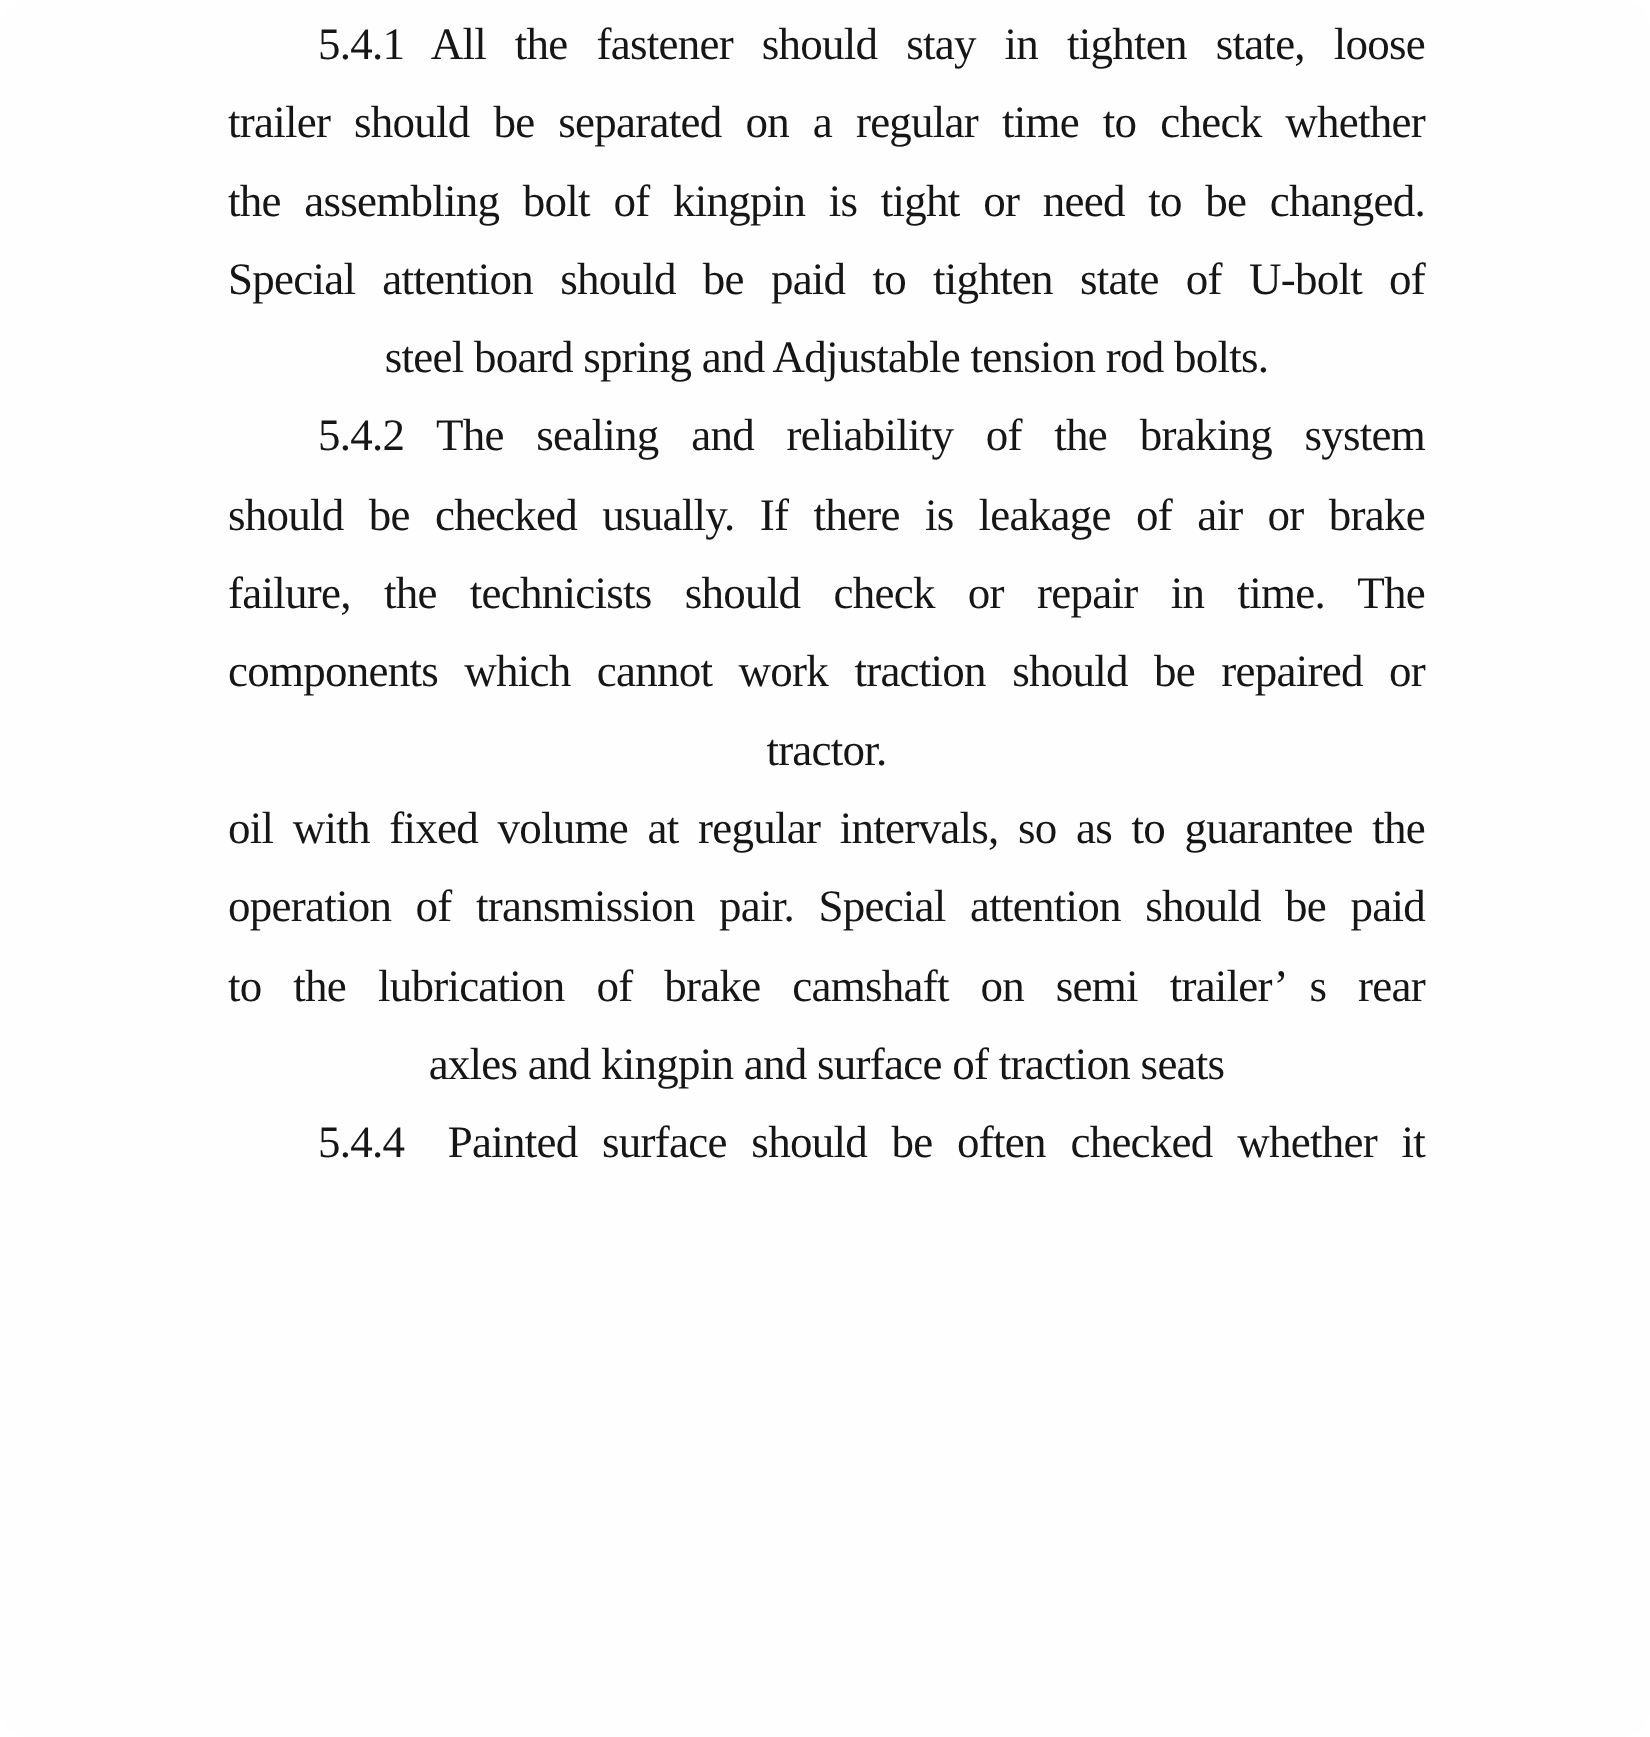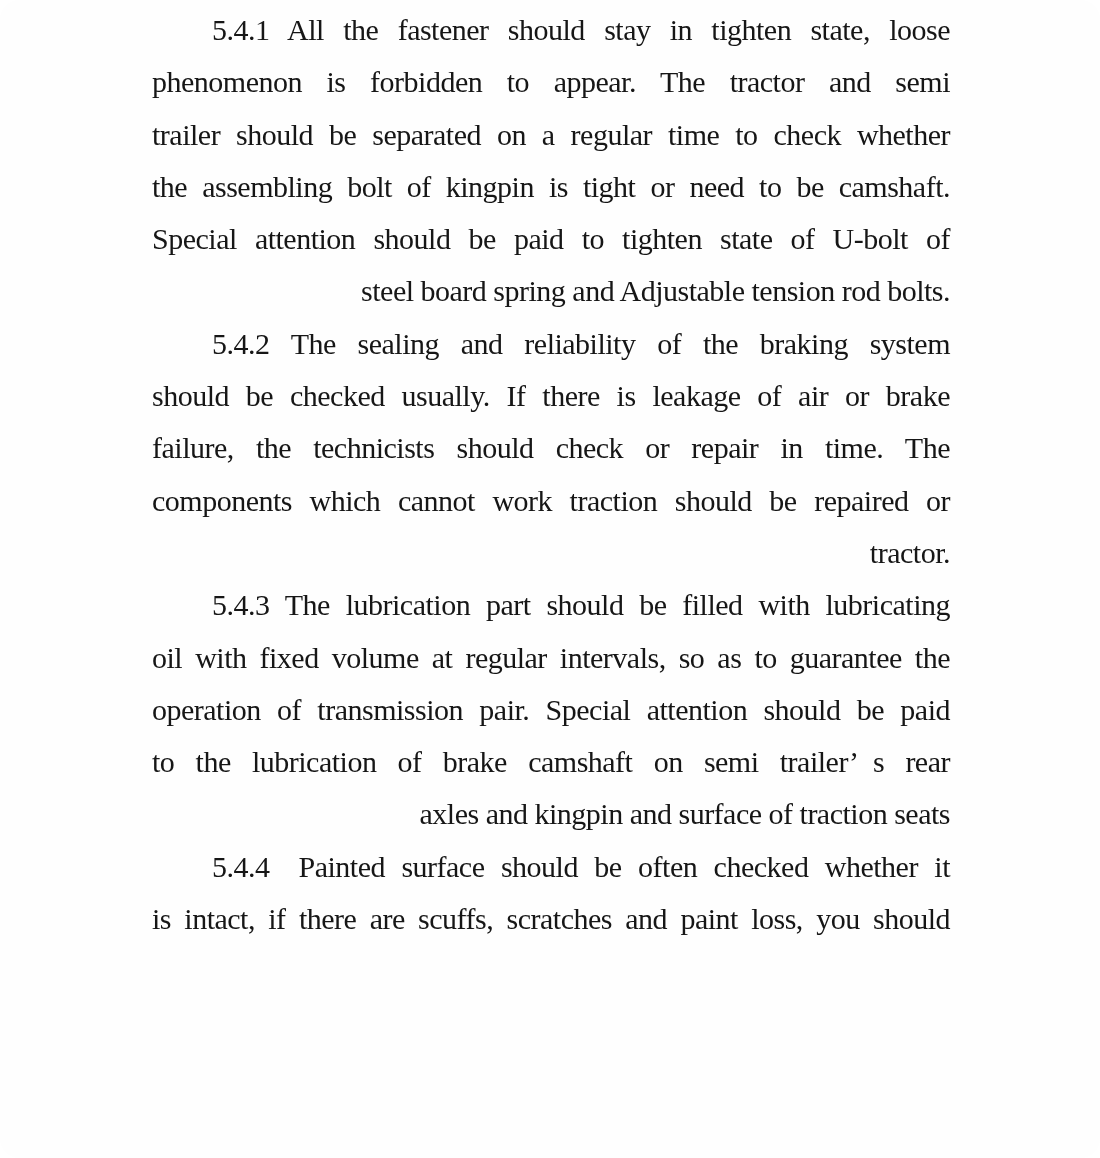--- a/index.html
+++ b/index.html
@@ -25,61 +25,58 @@
   }
   .paragraph {
     margin: 0;
     padding: 0;
   }
   .line {
     font-size: 30px;
     line-height: 52.3px;
     letter-spacing: -0.5px;
     white-space: normal;
-    text-align: right;
+    text-align: center;
   }
   .line.justify {
     text-align: justify;
     text-align-last: justify;
   }
   .line.indent {
     padding-left: 60px;
   }
 </style>
 </head>
 <body>
 
 <div class="page">
   <div class="text-block">
 
     <div class="paragraph">
       <div class="line justify indent">5.4.1 All the fastener should stay in tighten state, loose</div>
-      <div class="line justify">phenomenon is forbidden to appear. The tractor and semi</div>
       <div class="line justify">trailer should be separated on a regular time to check whether</div>
-      <div class="line justify">the assembling bolt of kingpin is tight or need to be camshaft.</div>
+      <div class="line justify">the assembling bolt of kingpin is tight or need to be changed.</div>
       <div class="line justify">Special attention should be paid to tighten state of U-bolt of</div>
       <div class="line">steel board spring and Adjustable tension rod bolts.</div>
     </div>
 
     <div class="paragraph">
       <div class="line justify indent">5.4.2 The sealing and reliability of the braking system</div>
       <div class="line justify">should be checked usually. If there is leakage of air or brake</div>
       <div class="line justify">failure, the technicists should check or repair in time. The</div>
       <div class="line justify">components which cannot work traction should be repaired or</div>
       <div class="line">tractor.</div>
     </div>
 
     <div class="paragraph">
-      <div class="line justify indent">5.4.3 The lubrication part should be filled with lubricating</div>
       <div class="line justify">oil with fixed volume at regular intervals, so as to guarantee the</div>
       <div class="line justify">operation of transmission pair. Special attention should be paid</div>
       <div class="line justify">to the lubrication of brake camshaft on semi trailer’ s rear</div>
       <div class="line">axles and kingpin and surface of traction seats</div>
     </div>
 
     <div class="paragraph">
       <div class="line justify indent">5.4.4  Painted surface should be often checked whether it</div>
-      <div class="line justify">is intact, if there are scuffs, scratches and paint loss, you should</div>
     </div>
 
 
   </div>
 </div>
 
 </body></html>

